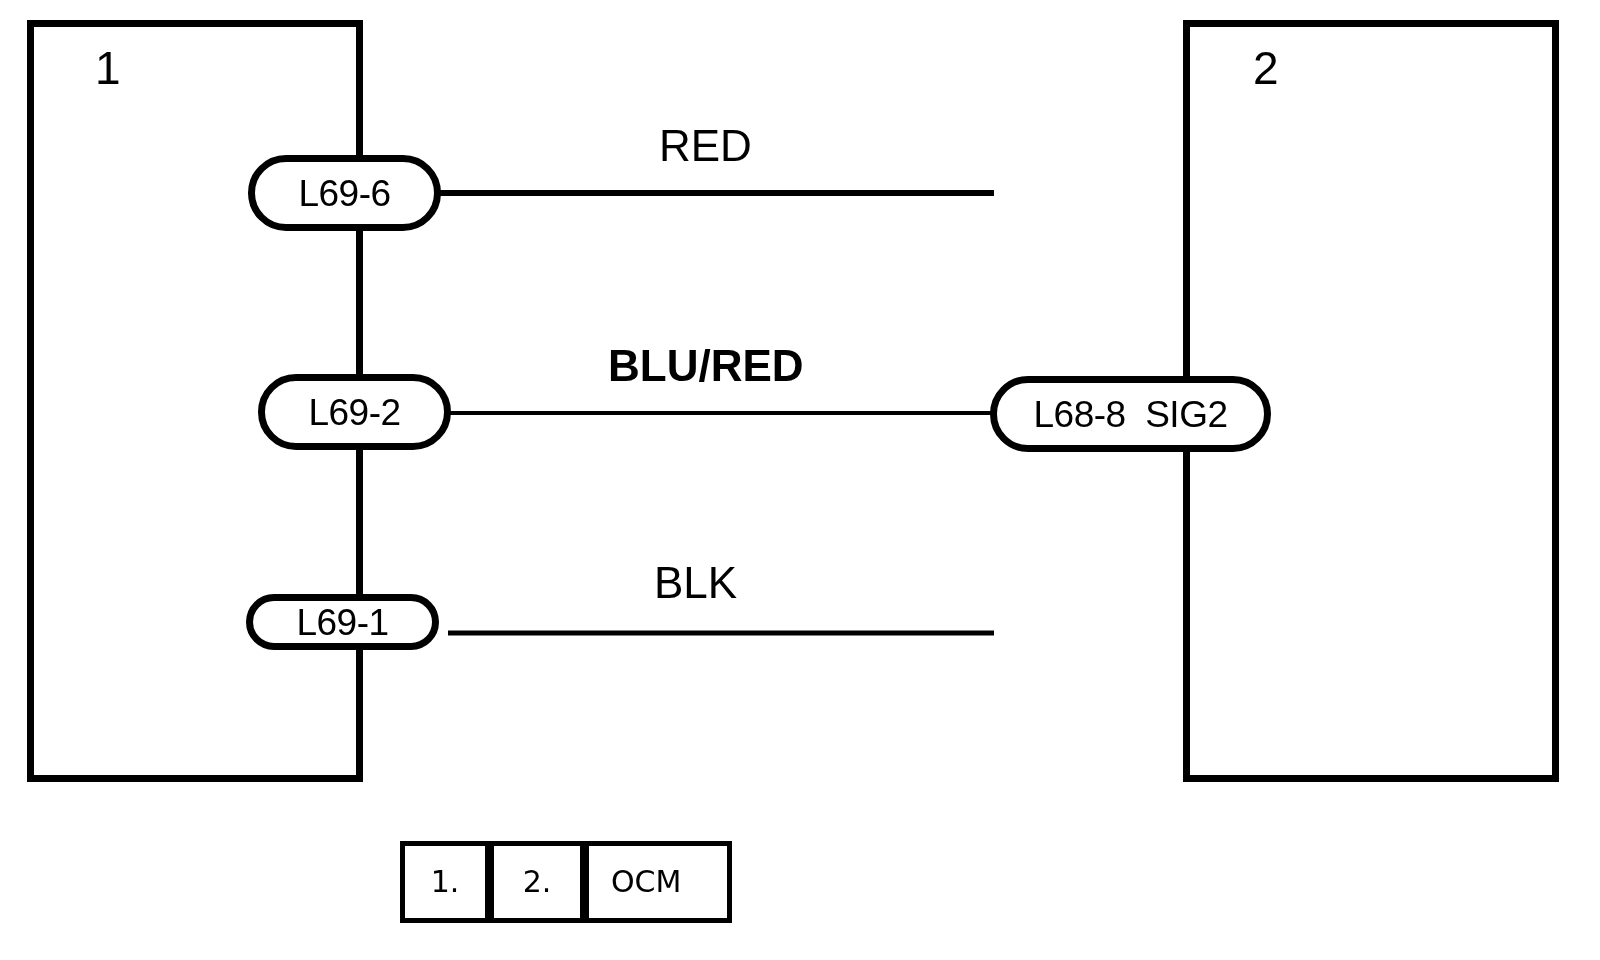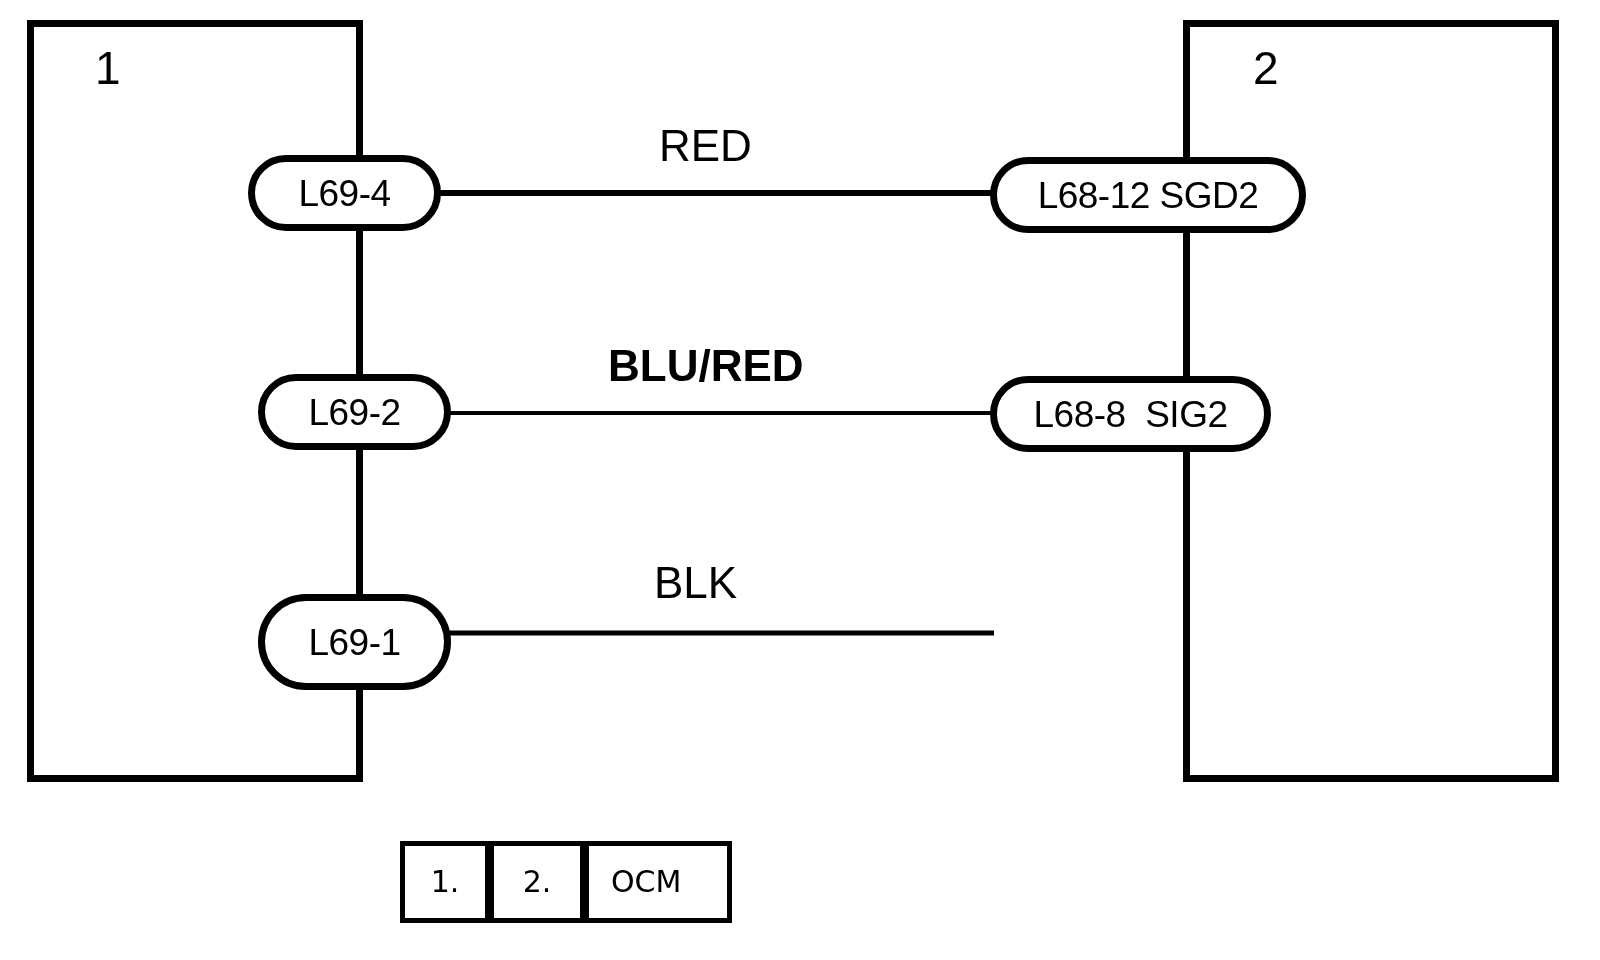--- a/index.html
+++ b/index.html
@@ -63,21 +63,21 @@
     font-size: 37px;
     line-height: 1;
     white-space: pre;
     color: #000;
     letter-spacing: -0.5px;
   }
 
   
   #pill-l69-3 { left: 248px; top: 155px; width: 193px; height: 76px; }
   #pill-l69-2 { left: 258px; top: 374px; width: 193px; height: 76px; }
-  #pill-l69-1 { left: 258px; top: 594px; width: 193px; height: 96px; }
+  #pill-l69-1 { left: 246px; top: 594px; width: 193px; height: 56px; }
 
   
   #pill-l68-12 { left: 990px; top: 157px; width: 316px; height: 76px; }
   #pill-l68-8  { left: 990px; top: 376px; width: 281px; height: 76px; }
   #pill-l68-2  { left: 990px; top: 596px; width: 281px; height: 76px; }
 
   
   .wire-label {
     position: absolute;
     font-size: 44px;
@@ -131,22 +131,21 @@
 
     <line x1="448" y1="633" x2="994" y2="633" stroke="#000" stroke-width="5"></line>
   </svg>
 
   <div class="comp-box" id="box-left"></div>
   <div class="comp-box" id="box-right"></div>
 
   <div class="comp-number" id="num-left">1</div>
   <div class="comp-number" id="num-right">2</div>
 
-  <div class="pill" id="pill-l69-3">L69-4</div>
-  <div class="pill" id="pill-l68-12">L68-12 SGD2</div>
+  <div class="pill" id="pill-l69-3">L69-6</div>
 
   <div class="pill" id="pill-l69-2">L69-2</div>
   <div class="pill" id="pill-l68-8">L68-8  SIG2</div>
 
   <div class="pill" id="pill-l69-1">L69-1</div>
 
   <div class="wire-label" id="label-red">RED</div>
   <div class="wire-label" id="label-blu-red">BLU/RED</div>
   <div class="wire-label" id="label-blk">BLK</div>
 

